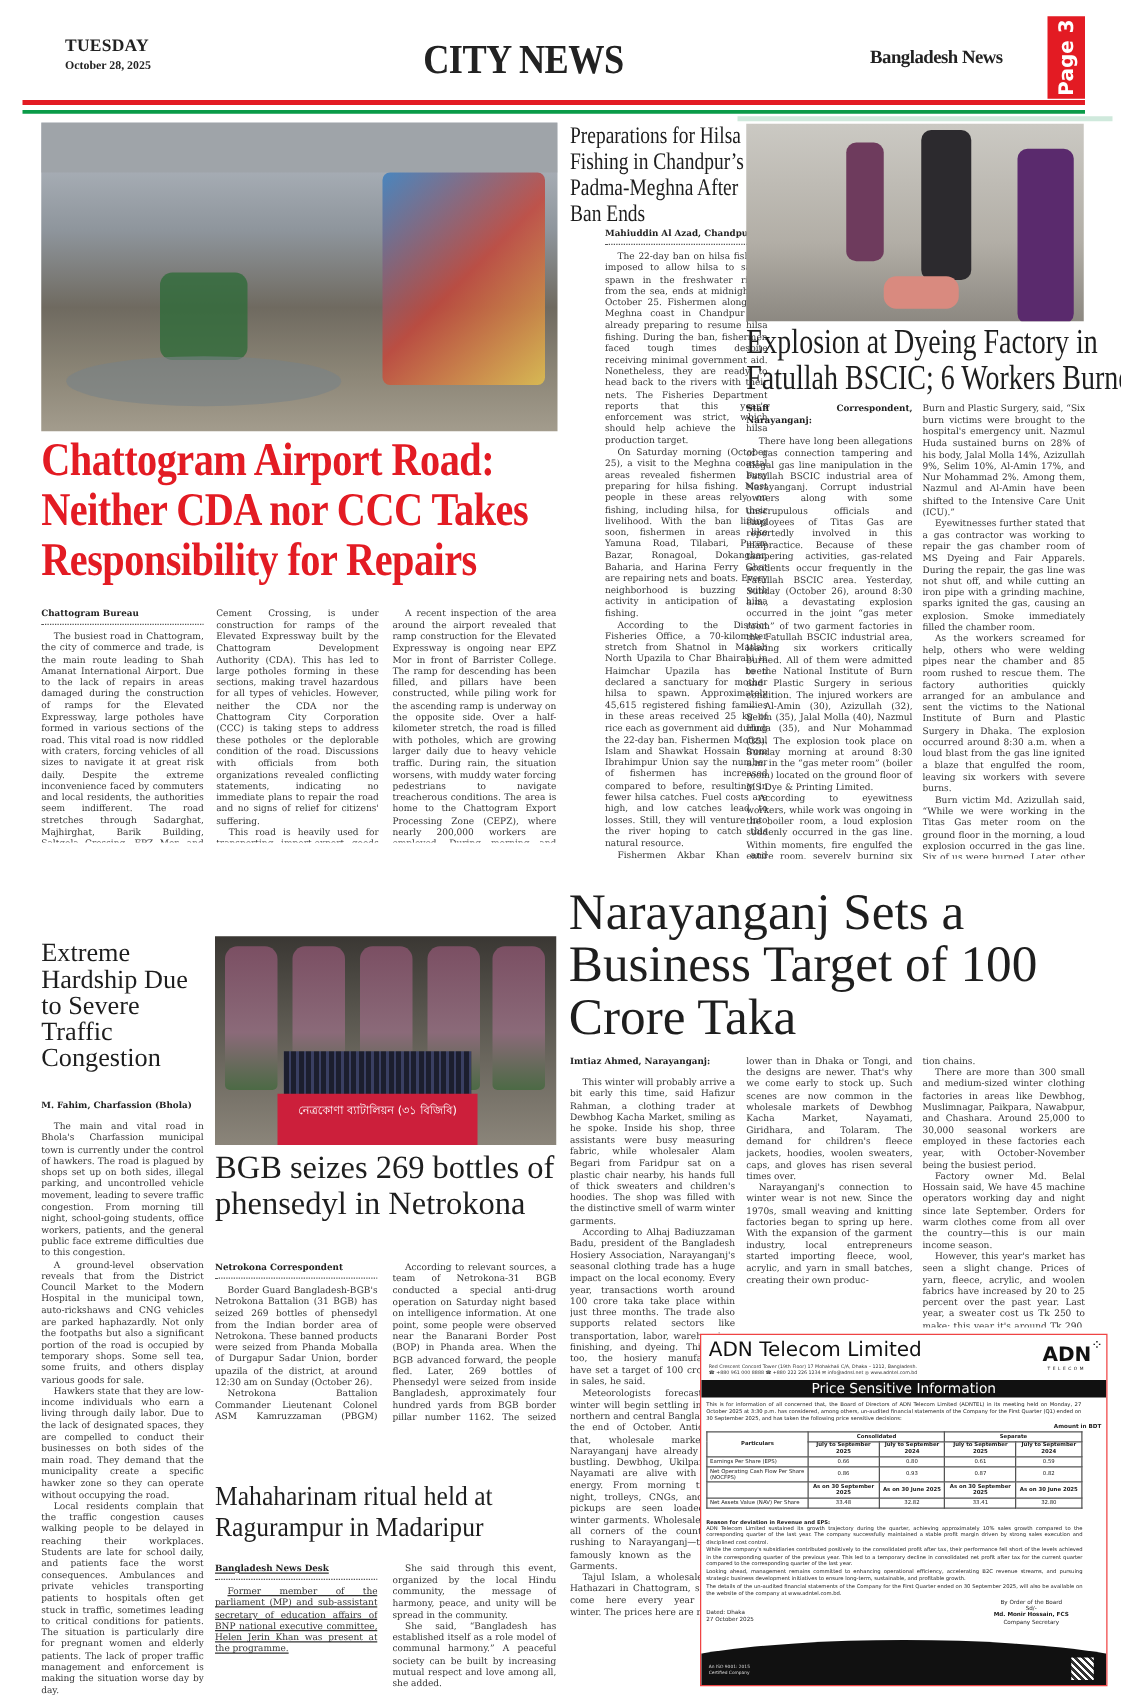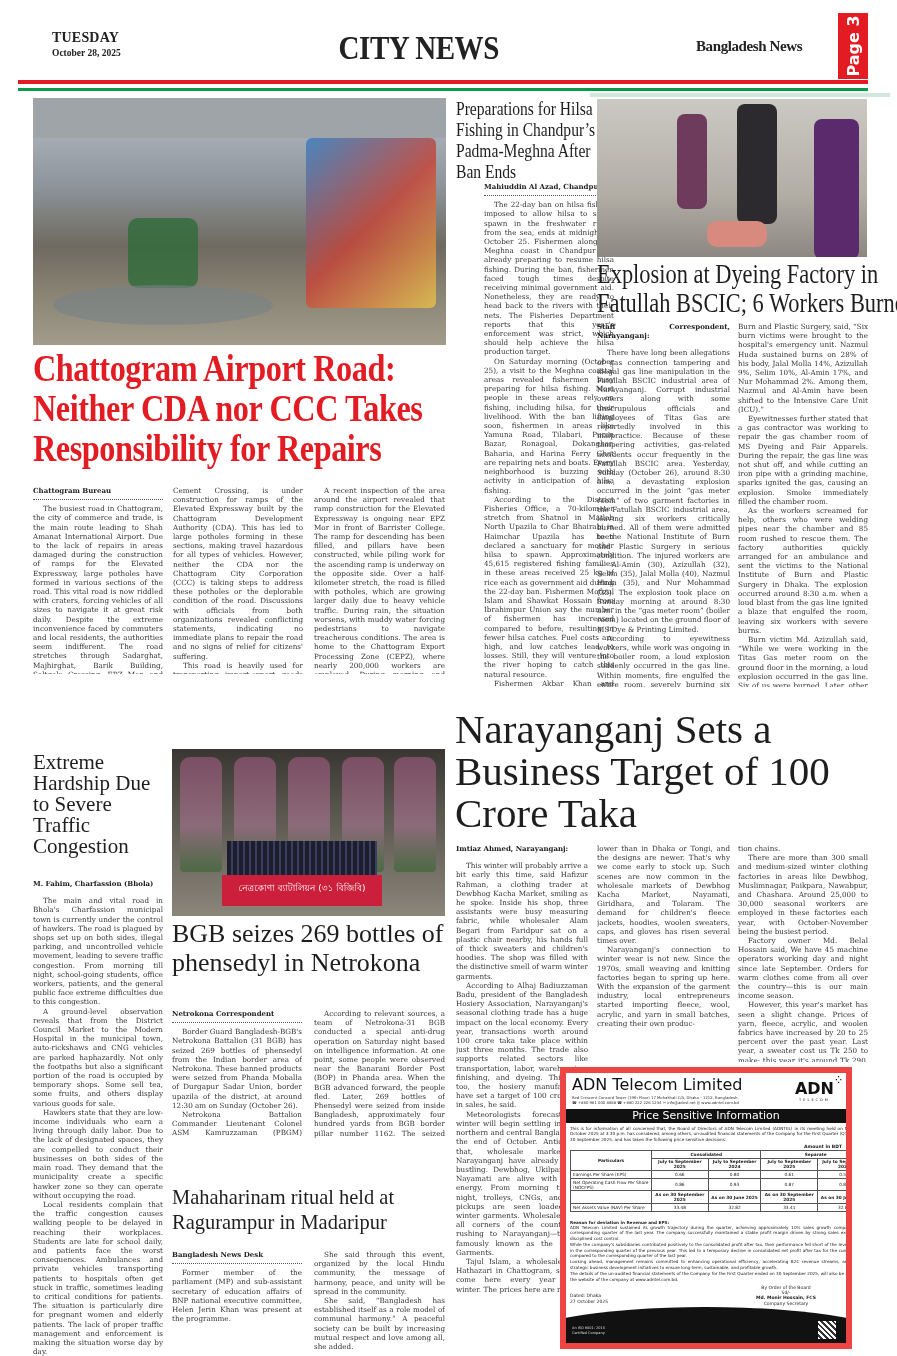--- a/index.html
+++ b/index.html
@@ -44,25 +44,25 @@
 
   .byline { font-family: "DejaVu Serif", serif; font-weight: bold; font-size: 7px; color: #222; padding-bottom: 4px; border-bottom: 1px dotted #555; margin-bottom: 4px; }
   .body { font-family: "DejaVu Serif", serif; font-size: 7.2px; line-height: 9.2px; color: #333; text-align: justify; hyphens: auto; }
   .body p { text-indent: 10px; }
   .col { position: absolute; overflow: hidden; }
 
   .photo-bgb { left: 172px; top: 749px; width: 273px; height: 167px; background:
      linear-gradient(180deg,#3a3733 0%, #5b5850 40%, #8b857a 100%); }
   .photo-bgb .soldier { position:absolute; top: 8px; width: 42px; height: 115px; background: linear-gradient(180deg,#7b4f63,#8b6a79 60%,#4c6a45); border-radius: 10px 10px 4px 4px; }
   .photo-bgb .bottles { position:absolute; left: 55px; top: 92px; width: 150px; height: 36px; background: repeating-linear-gradient(90deg,#1c1e2e 0 4px,#3a3f62 4px 6px); }
-  .photo-bgb .banner { position:absolute; left: 50px; top: 126px; width: 160px; height: 31px; background: #cc1f3b; }
+  .photo-bgb .banner { position:absolute; left: 50px; top: 126px; width: 160px; height: 41px; background: #cc1f3b; }
   .photo-bgb .banner span { position:absolute; left: 0; right: 0; top: 6px; text-align: center; color: #fff; font-size: 9px; font-family: "DejaVu Sans", sans-serif; }
 
   
-  .ad { left: 560px; top: 1067px; width: 292px; height: 282px; background: #fff; border: 6px solid #ef4444; overflow: hidden; }
+  .ad { left: 560px; top: 1067px; width: 326px; height: 282px; background: #fff; border: 1px solid #ef4444; overflow: hidden; }
   .ad-title { position: absolute; left: 6px; top: 2px; font-family: "DejaVu Sans", sans-serif; font-size: 16px; color: #111; }
   .ad-address { position: absolute; left: 6px; top: 22px; width: 240px; font-family: "DejaVu Sans", sans-serif; font-size: 3.8px; line-height: 5px; color: #333; }
   .ad-logo { position: absolute; right: 12px; top: 6px; font-family: "DejaVu Sans", sans-serif; font-size: 16px; font-weight: bold; color:#111; }
   .ad-logo small { display: block; font-size: 3.5px; letter-spacing: 2px; text-align: center; font-weight: normal; }
   .ad-logo .dots { position:absolute; right: -8px; top: -3px; font-size: 8px; }
   .ad-banner { position: absolute; left: 0; top: 36px; width: 100%; height: 14px; background: #111; color: #fff; text-align: center; font-family: "DejaVu Sans", sans-serif; font-size: 11px; line-height: 14px; }
   .ad-intro { position: absolute; left: 4px; top: 53px; width: 300px; font-family: "DejaVu Sans", sans-serif; font-size: 4.2px; line-height: 5.3px; color: #222; text-align: justify; }
   .ad-amount { position: absolute; right: 4px; top: 71px; font-family: "DejaVu Sans", sans-serif; font-size: 4.5px; font-weight: bold; }
   .ad-table { position: absolute; left: 4px; top: 77px; width: 301px; border-collapse: collapse; font-family: "DejaVu Sans", sans-serif; font-size: 4.3px; color: #222; }
   .ad-table td, .ad-table th { border: 0.6px solid #555; padding: 0.8px 2px; text-align: center; line-height: 5px; }
@@ -176,21 +176,21 @@
   <p>Netrokona Battalion Commander Lieutenant Colonel ASM Kamruzzaman (PBGM) confirmed the matter.</p>
 </div>
 <div class="col body" style="left:314px; top:1009px; width:131px; height:130px;">
   <p>According to relevant sources, a team of Netrokona-31 BGB conducted a special anti-drug operation on Saturday night based on intelligence information. At one point, some people were observed near the Banarani Border Post (BOP) in Phanda area. When the BGB advanced forward, the people fled. Later, 269 bottles of Phensedyl were seized from inside Bangladesh, approximately four hundred yards from BGB border pillar number 1162. The seized goods will be handed over to the Narcotics Control Department.</p>
 </div>
 
 <div class="abs hed hed-maha">
   <div>Mahaharinam ritual held at</div>
   <div>Ragurampur in Madaripur</div>
 </div>
-<div class="col body" style="left:172px; top:1250px; width:130px; height:100px;">
+<div class="col body" style="left:172px; top:1250px; width:130px; height:100px;text-decoration:underline;">
   <div class="byline">Bangladesh News Desk</div>
   <p>Former member of the parliament (MP) and sub-assistant secretary of education affairs of BNP national executive committee, Helen Jerin Khan was present at the programme.</p>
 </div>
 <div class="col body" style="left:314px; top:1250px; width:131px; height:100px;">
   <p>She said through this event, organized by the local Hindu community, the message of harmony, peace, and unity will be spread in the community.</p>
   <p>She said, “Bangladesh has established itself as a role model of communal harmony.” A peaceful society can be built by increasing mutual respect and love among all, she added.</p>
 </div>
 
 <div class="abs hed hed-narayan">Narayanganj Sets a Business Target of 100 Crore Taka</div>
 <div class="col body" style="left:456px; top:844px; width:132px; height:505px;">

